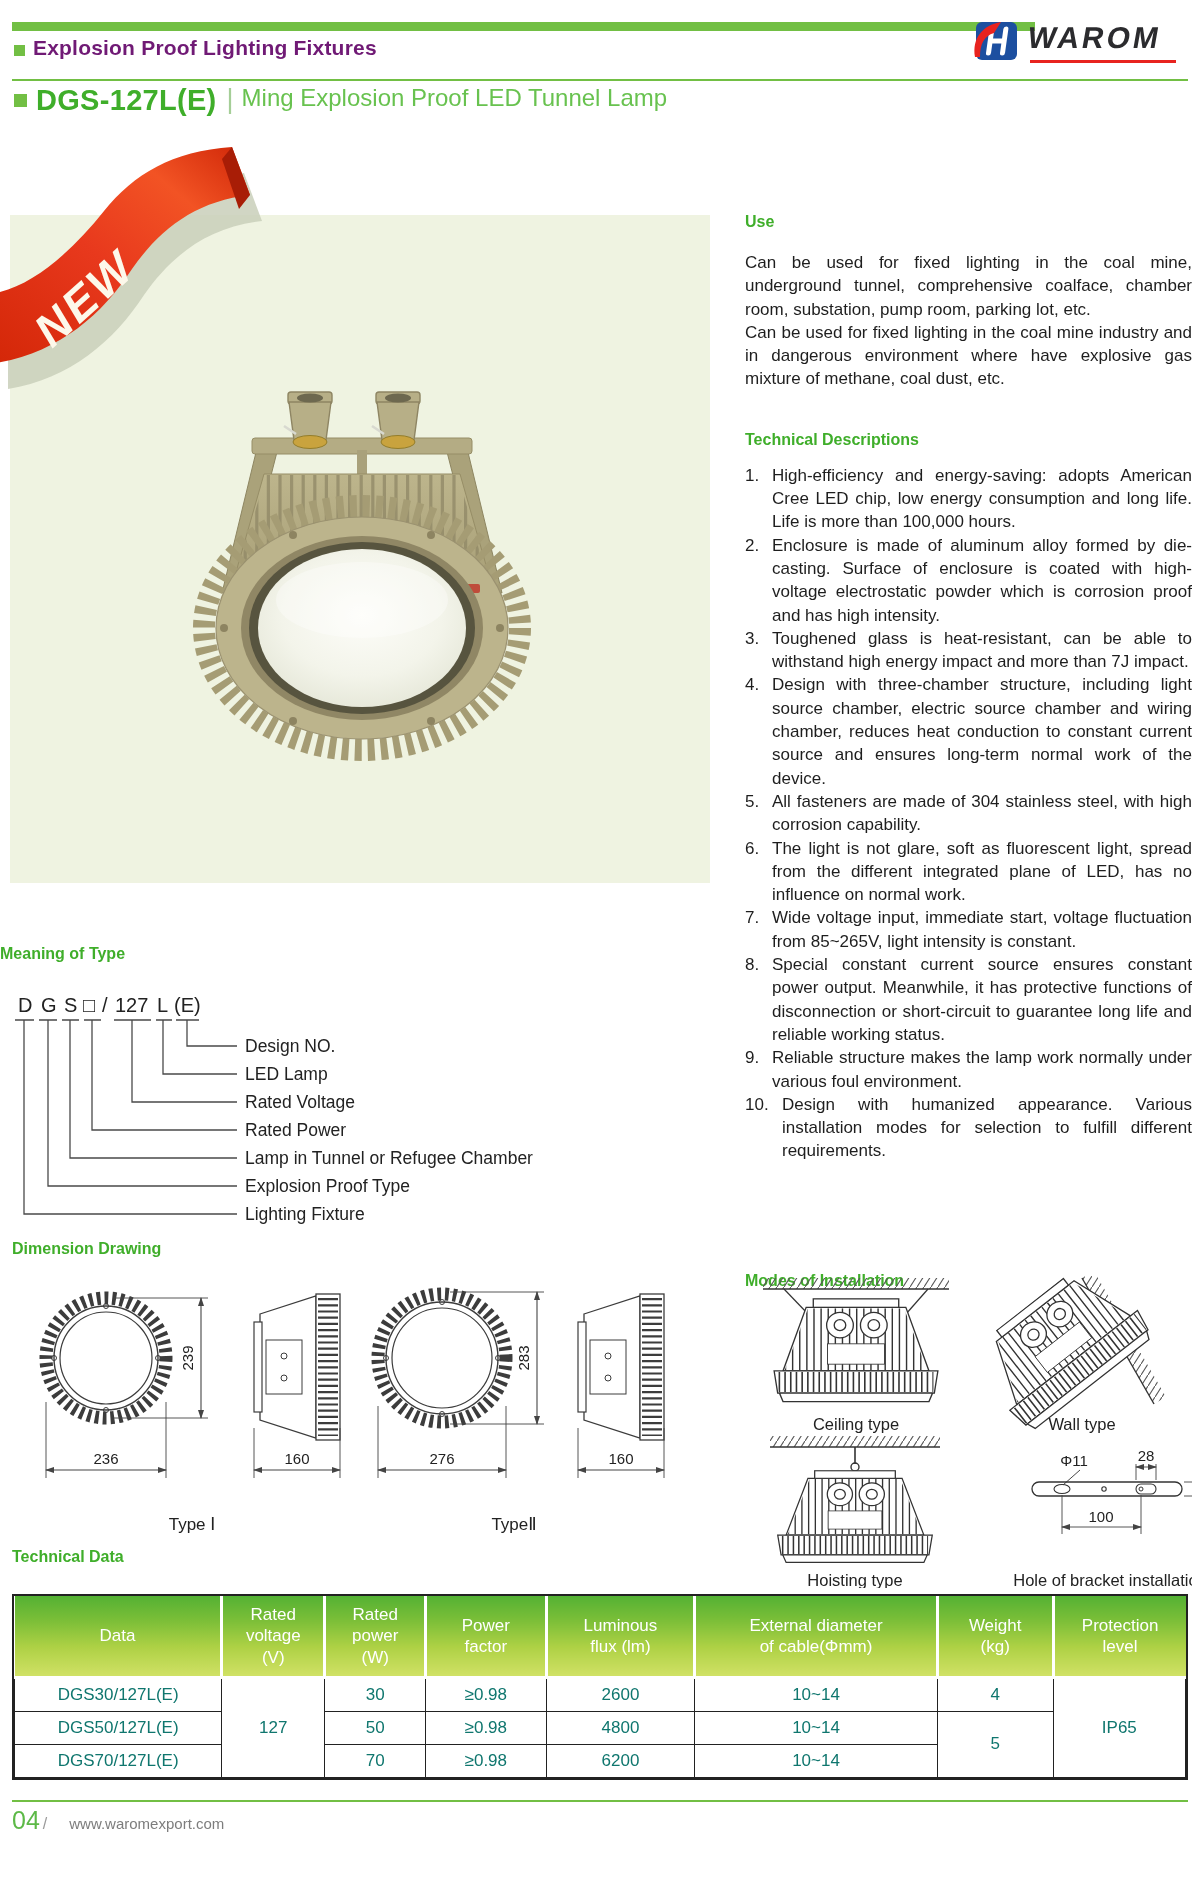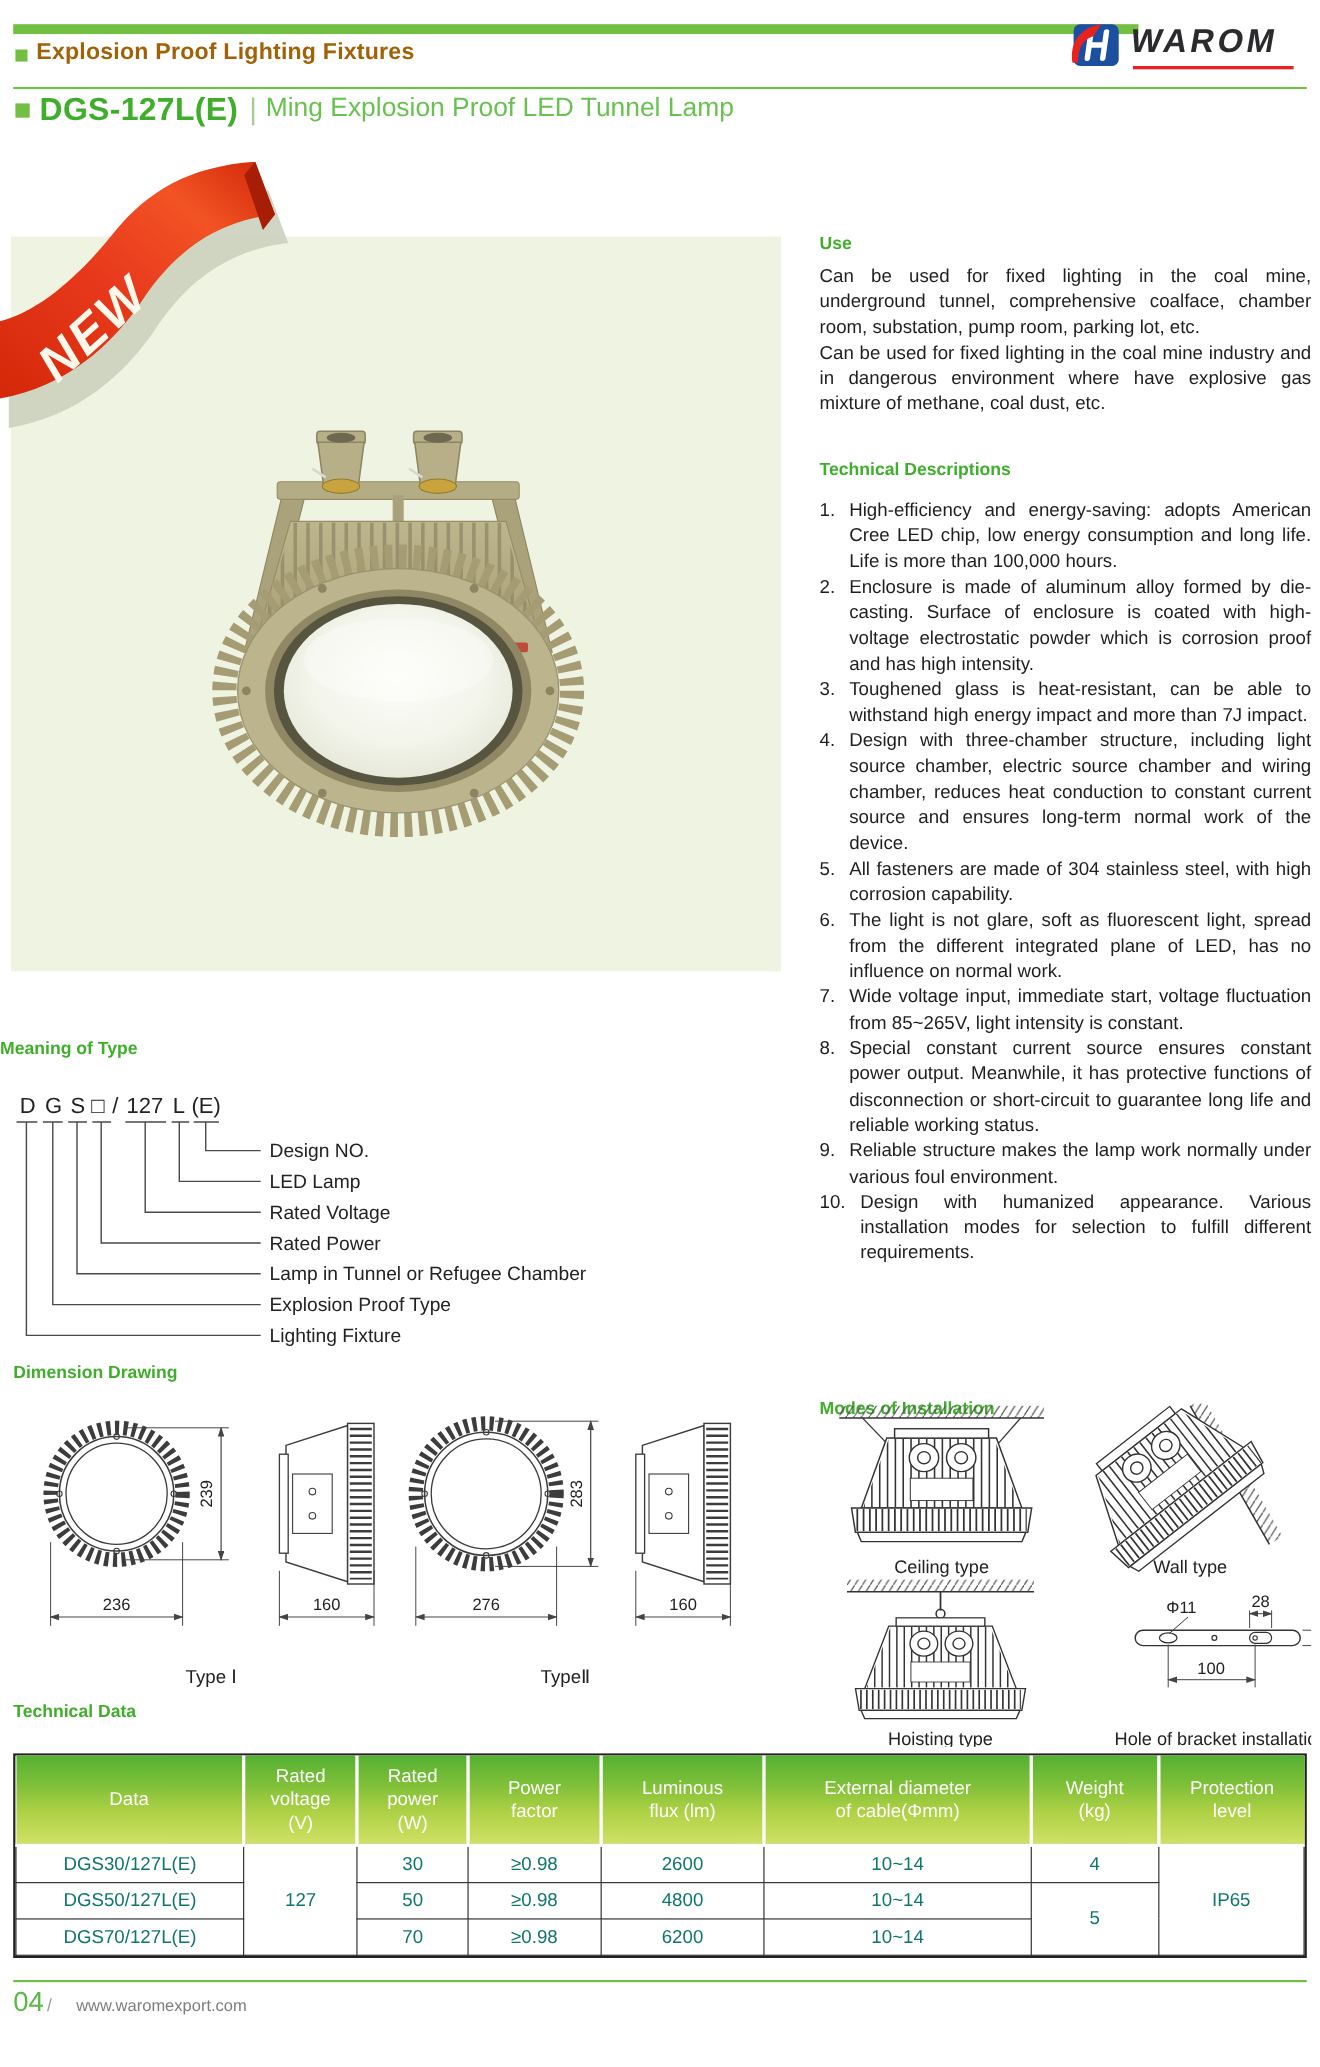--- a/index.html
+++ b/index.html
@@ -4,21 +4,21 @@
 <style>
   html,body{margin:0;padding:0;}
   body{
     width:1200px;height:1879px;position:relative;background:#ffffff;
     font-family:"Liberation Sans",sans-serif;color:#1e1e1e;overflow:hidden;
   }
   .abs{position:absolute;}
   
   .topbar{left:12px;top:22px;width:1023px;height:9px;background:#72bf44;}
   .cat-bullet{left:14px;top:45px;width:11px;height:11px;background:#72bf44;}
-  .cat-label{left:33px;top:36px;font-size:21px;font-weight:bold;color:#a16207;letter-spacing:.2px;}
+  .cat-label{left:33px;top:36px;font-size:21px;font-weight:bold;color:#701a75;letter-spacing:.2px;}
   .logo{left:972px;top:18px;width:224px;height:48px;}
   .logo-icon{position:absolute;left:0;top:3px;width:48px;height:40px;}
   .logo-word{position:absolute;left:56px;top:3px;font-size:30px;font-weight:bold;color:#2b2b2e;
     letter-spacing:3px;transform:skewX(-10deg);}
   .logo-underline{position:absolute;left:58px;top:42px;width:146px;height:3px;background:#e8231f;}
   .hr1{left:12px;top:79px;width:1176px;height:2px;background:#72bf44;}
   .title-bullet{left:14px;top:94px;width:13px;height:13px;background:#72bf44;}
   .title-row{left:36px;top:84px;display:flex;}
   .model{font-size:29px;font-weight:bold;color:#3fae2a;letter-spacing:.3px;}
   .title-div{font-size:27px;color:#a5ce97;font-weight:400;margin:0 8px 0 10px;}
@@ -29,21 +29,21 @@
   .lamp-svg{position:absolute;left:182px;top:173px;width:340px;height:375px;}
   .volt-row{position:absolute;left:178px;top:577px;display:flex;align-items:center;}
   .volt-note{font-size:20.5px;color:#222;}
   .ex-svg{width:62px;height:54px;margin-left:34px;}
   .ip-rating{font-size:25px;color:#222;margin-left:15px;}
   
   .sec-h{font-size:16px;font-weight:bold;color:#3fae2a;}
   
   .col-right{left:745px;top:213px;width:447px;}
   .use-p{margin:0;font-size:17px;line-height:23.3px;text-align:justify;color:#1e1e1e;}
-  .use-p1{margin-top:8px;}
+  .use-p1{margin-top:20px;}
   .tech-h{margin-top:40px;}
   ol.tech-list{margin:15px 0 0;padding:0;list-style:none;counter-reset:td;}
   ol.tech-list li{counter-increment:td;position:relative;padding-left:27px;font-size:17px;
     line-height:23.3px;text-align:justify;color:#1e1e1e;}
   ol.tech-list li::before{content:counter(td) ".";position:absolute;left:0;}
   ol.tech-list li:nth-child(10){padding-left:37px;}
   
   .meaning-h{left:0;top:945px;}
   .meaning-svg{left:12px;top:992px;width:600px;height:240px;}
   

